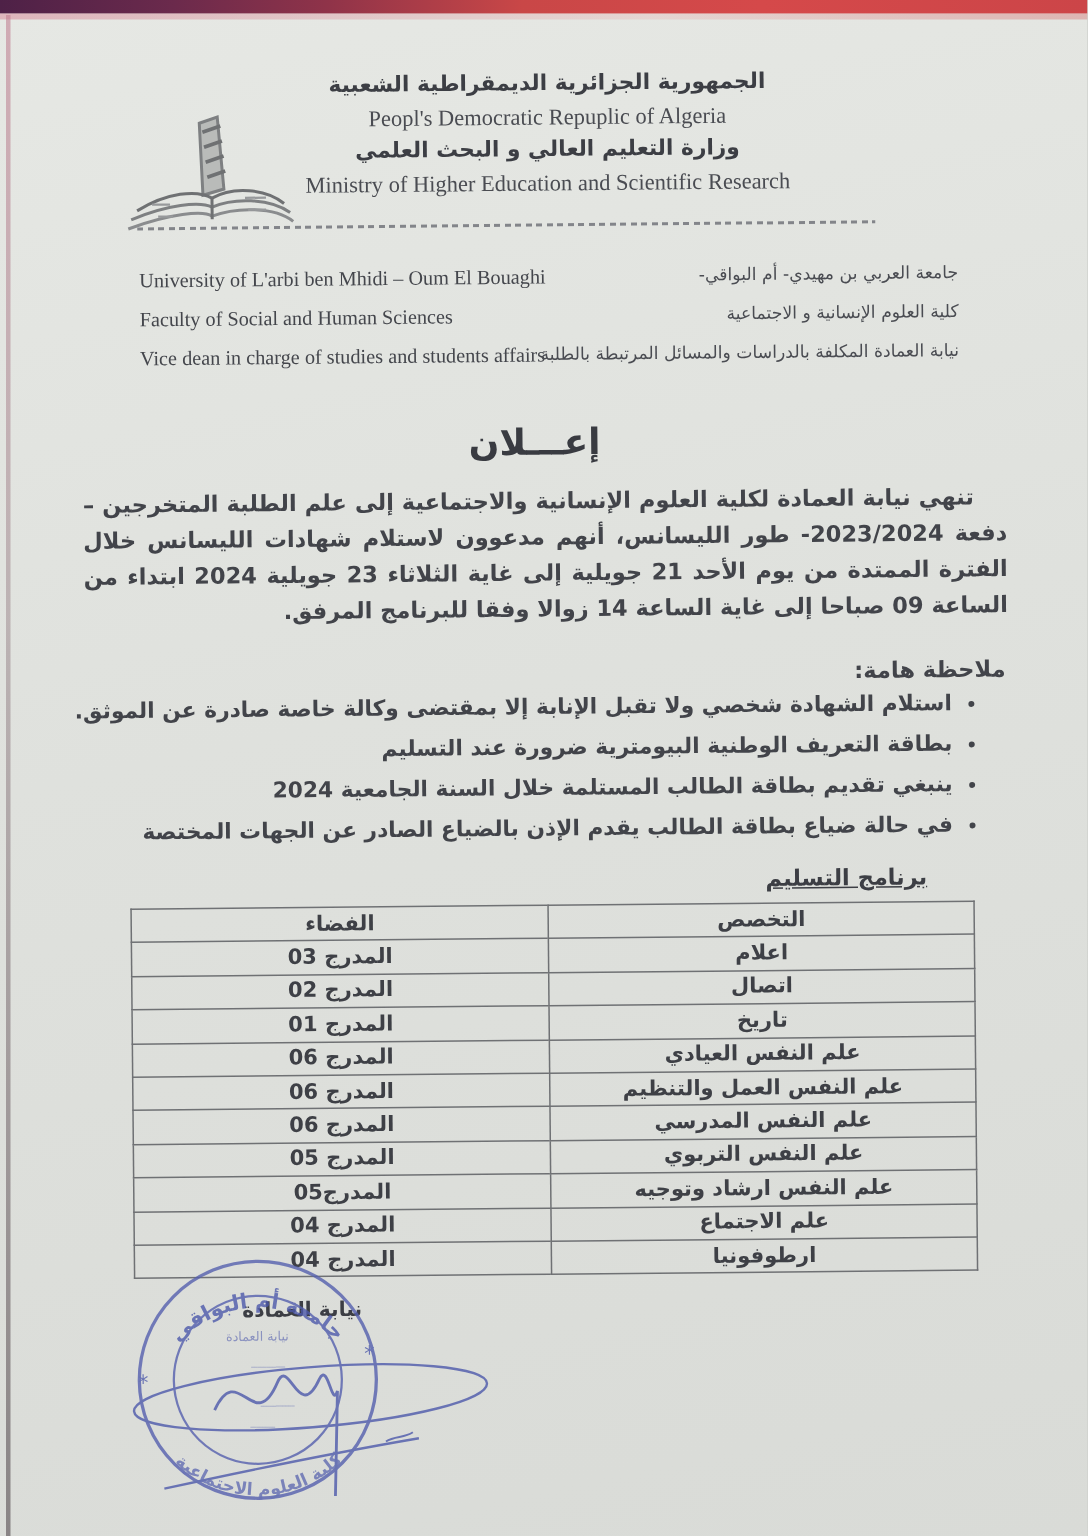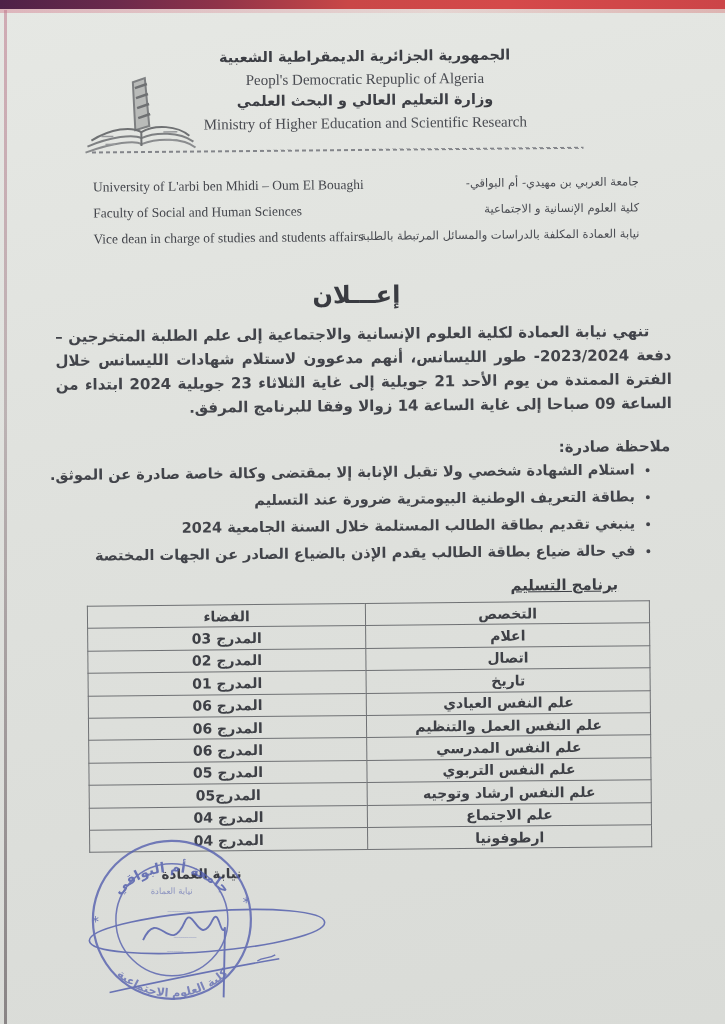--- a/index.html
+++ b/index.html
@@ -100,21 +100,21 @@
       <div class="inst-row">
         <span class="inst-en en">Vice dean in charge of studies and students affairs</span>
         <span class="inst-ar ar">نيابة العمادة المكلفة بالدراسات والمسائل المرتبطة بالطلبة</span>
       </div>
     </div>
 
     <div class="doc-title ar">إعـــلان</div>
 
     <div class="body-par ar">تنهي نيابة العمادة لكلية العلوم الإنسانية والاجتماعية إلى علم الطلبة المتخرجين – دفعة 2023/2024- طور الليسانس، أنهم مدعوون لاستلام شهادات الليسانس خلال الفترة الممتدة من يوم الأحد 21 جويلية إلى غاية الثلاثاء 23 جويلية 2024 ابتداء من الساعة 09 صباحا إلى غاية الساعة 14 زوالا وفقا للبرنامج المرفق.</div>
 
-    <div class="note-heading ar">ملاحظة صادرة:</div>
+    <div class="note-heading ar">ملاحظة هامة:</div>
     <ul class="notes ar">
       <li><span>استلام الشهادة شخصي ولا تقبل الإنابة إلا بمقتضى وكالة خاصة صادرة عن الموثق.</span></li>
       <li><span>بطاقة التعريف الوطنية البيومترية ضرورة عند التسليم</span></li>
       <li><span>ينبغي تقديم بطاقة الطالب المستلمة خلال السنة الجامعية 2024</span></li>
       <li><span>في حالة ضياع بطاقة الطالب يقدم الإذن بالضياع الصادر عن الجهات المختصة</span></li>
     </ul>
 
     <div class="schedule-heading ar">برنامج التسليم</div>
 
     <table class="sched-table">

